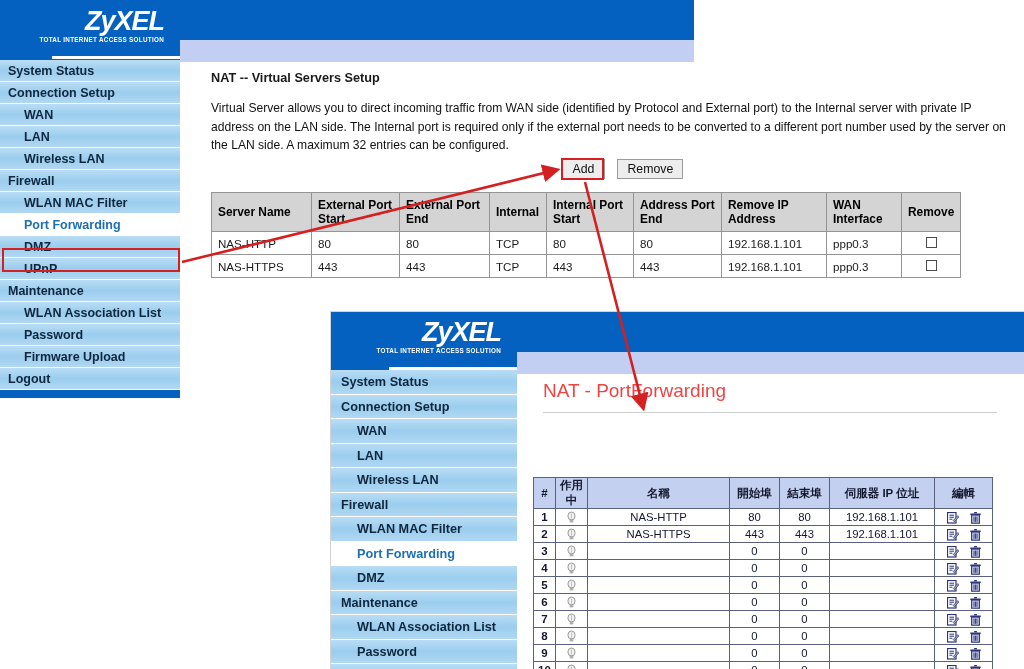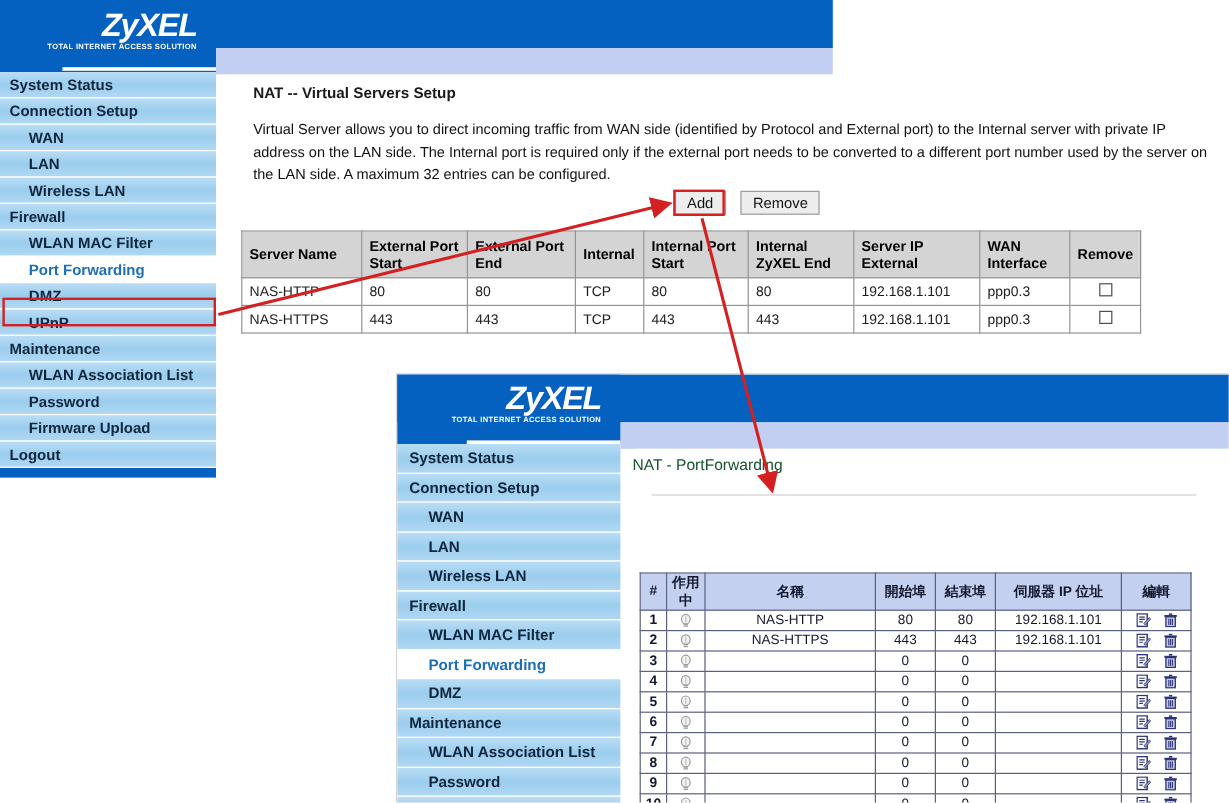--- a/index.html
+++ b/index.html
@@ -60,21 +60,21 @@
   
   .btn-row { position:absolute; left:382px; top:97px; }
   .btn {
     display:inline-block; min-width:43px; height:20px; line-height:18px;
     padding:0 9px; font-size:12.3px; text-align:center; color:#111;
     background:#ededed; border:1px solid #9b9b9b; margin-right:8px;
     font-family:"Liberation Sans", sans-serif;
   }
 
   
-  .tbl1 { position:absolute; left:21px; top:130px; border-collapse:collapse;border-radius:32px; }
+  .tbl1 { position:absolute; left:31px; top:130px; border-collapse:collapse;border-radius:32px; }
   .tbl1 th, .tbl1 td { border:1px solid #949494; font-size:11.6px; }
   .tbl1 th {
     background:#d4d4d4; font-weight:bold; color:#000; text-align:left;
     padding:5px 6px; vertical-align:middle; height:38px; font-size:11.9px;
   }
   .tbl1 td { background:#fff; color:#1a1a1a; padding:4px 6px; height:23px; vertical-align:middle; }
   .tbl1 td.center { text-align:center; }
   .cbox {
     display:inline-block; width:11px; height:11px; border:1px solid #4d4d4d; background:#fff;
   }
@@ -96,21 +96,21 @@
   }
   .sidebar2 { position:absolute; left:0; top:58px; width:186px; }
   .nav2 {
     height:24.5px; line-height:24.5px; font-size:12.7px; font-weight:bold;
     color:#10263d; border-bottom:1px solid #ffffff;
     background:linear-gradient(to bottom,#b9ddf5 0%, #9bcdee 50%, #b0d8f3 100%);
   }
   .nav2.sel { background:#ffffff; color:#1d6fb5; }
 
   .w2-title {
-    position:absolute; left:10px; top:6px; font-size:13px; color:#14532d;
+    position:absolute; left:26px; top:6px; font-size:19px; color:#ef4444;
     font-weight:normal;
   }
   .w2-rule {
     position:absolute; left:26px; top:38px; width:454px; height:1px; background:#cfcfcf;
   }
 
   
   .tbl2 { position:absolute; left:16px; top:103px; border-collapse:collapse; }
   .tbl2 th, .tbl2 td { border:1px solid #5b5f80; }
   .tbl2 th {
@@ -171,22 +171,22 @@
       </div>
 
       <table class="tbl1">
         <thead>
           <tr>
             <th style="width:100px">Server Name</th>
             <th style="width:88px">External Port Start</th>
             <th style="width:90px">External Port End</th>
             <th style="width:57px">Internal</th>
             <th style="width:87px">Internal Port Start</th>
-            <th style="width:88px">Internal ZyXEL End</th>
-            <th style="width:105px">Server IP External</th>
+            <th style="width:88px">Address Port End</th>
+            <th style="width:105px">Remove IP Address</th>
             <th style="width:75px">WAN Interface</th>
             <th style="width:55px">Remove</th>
           </tr>
         </thead>
         <tbody id="tbl1-body">
             <tr>
               <td>NAS-HTTP</td>
               <td>80</td>
               <td>80</td>
               <td>TCP</td>

